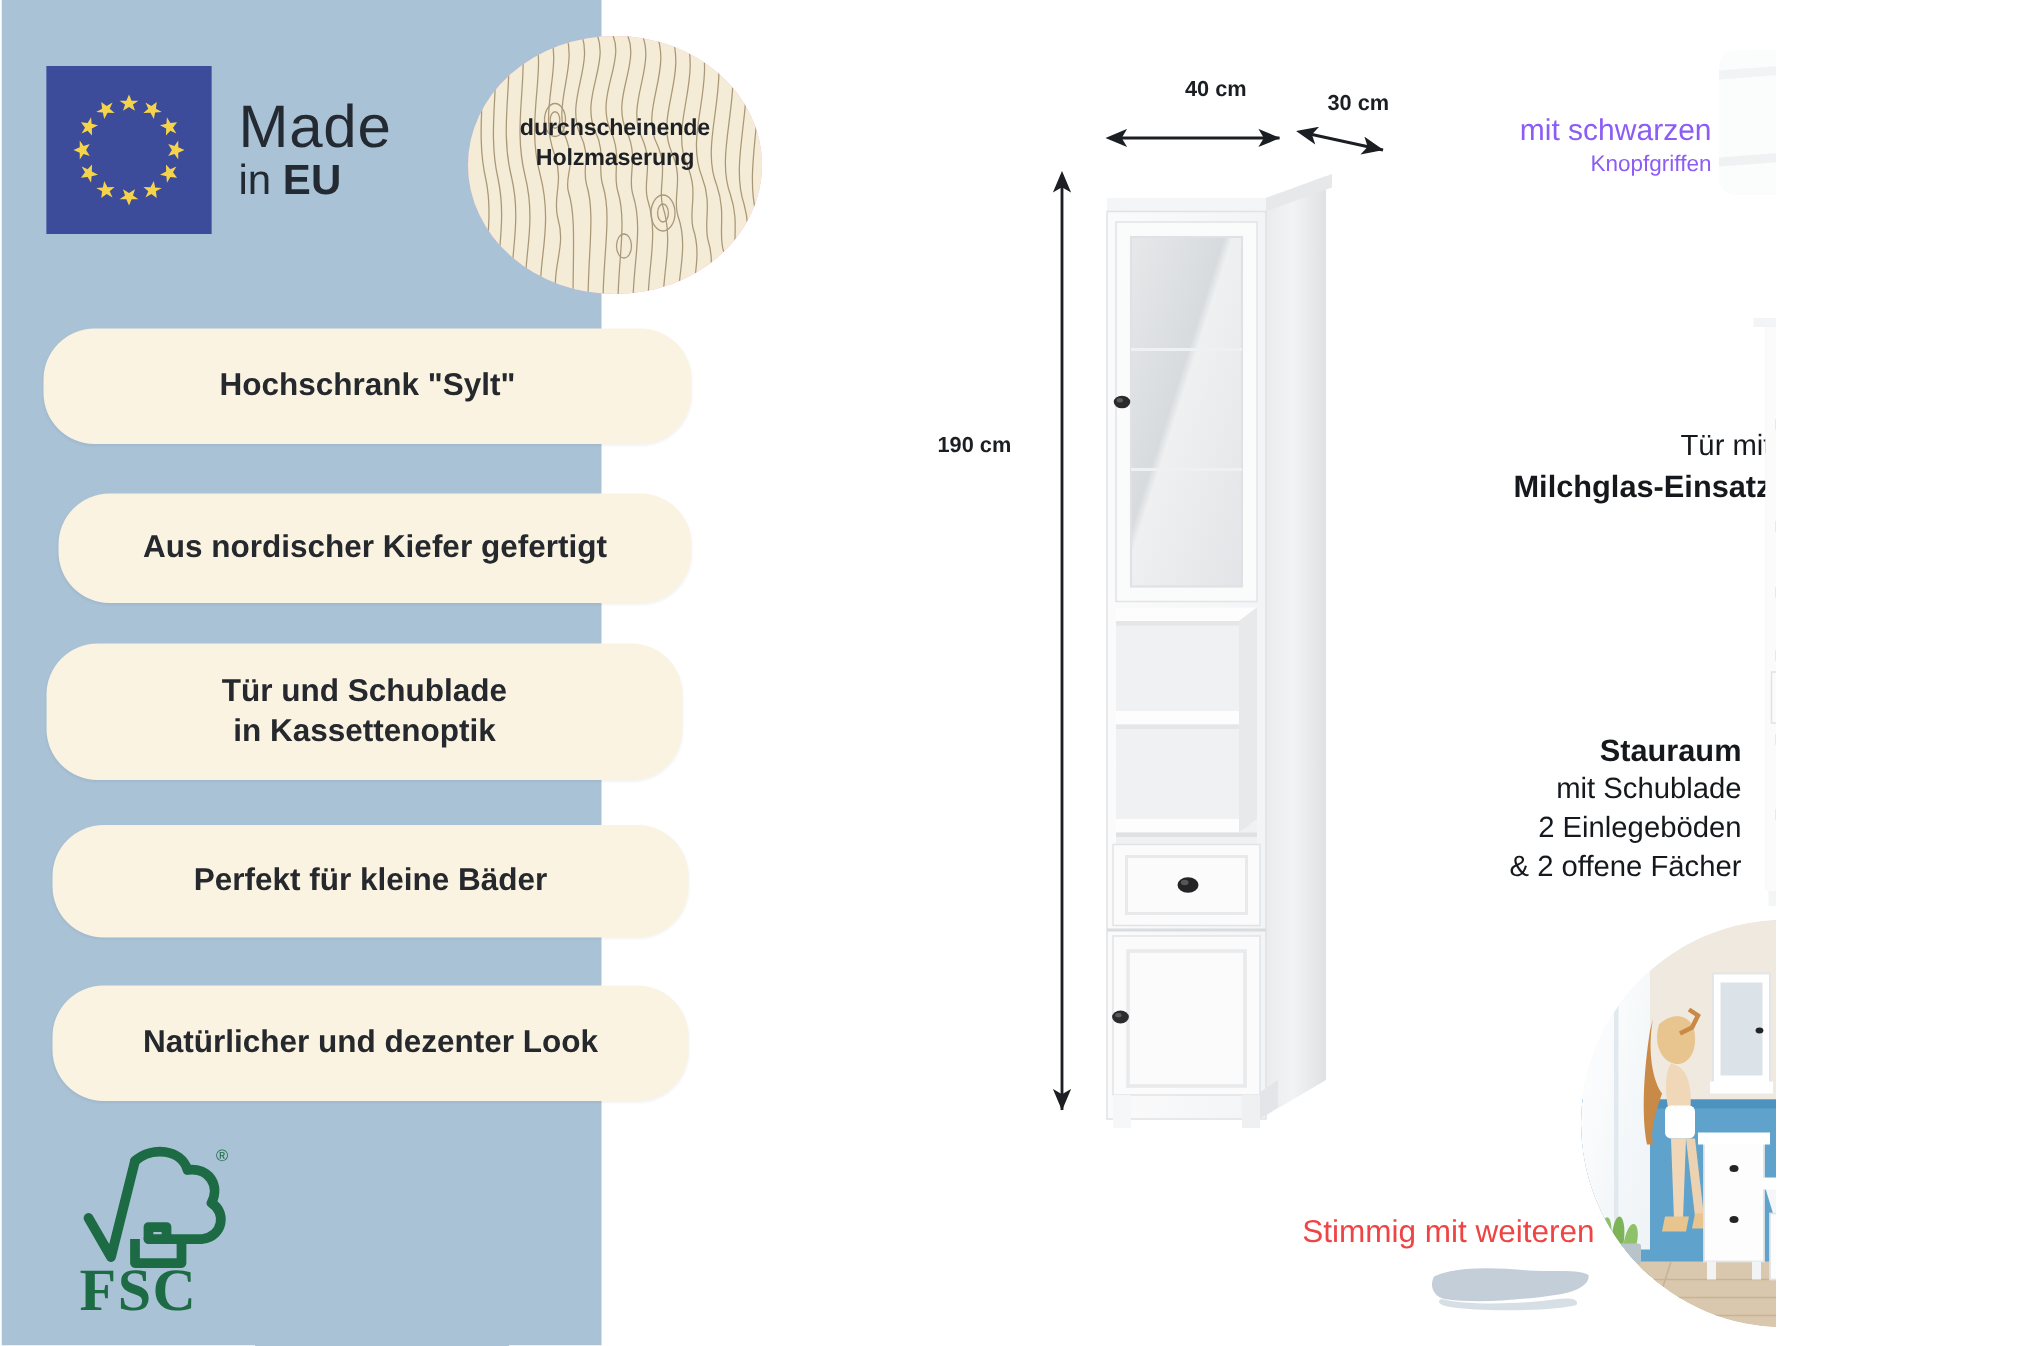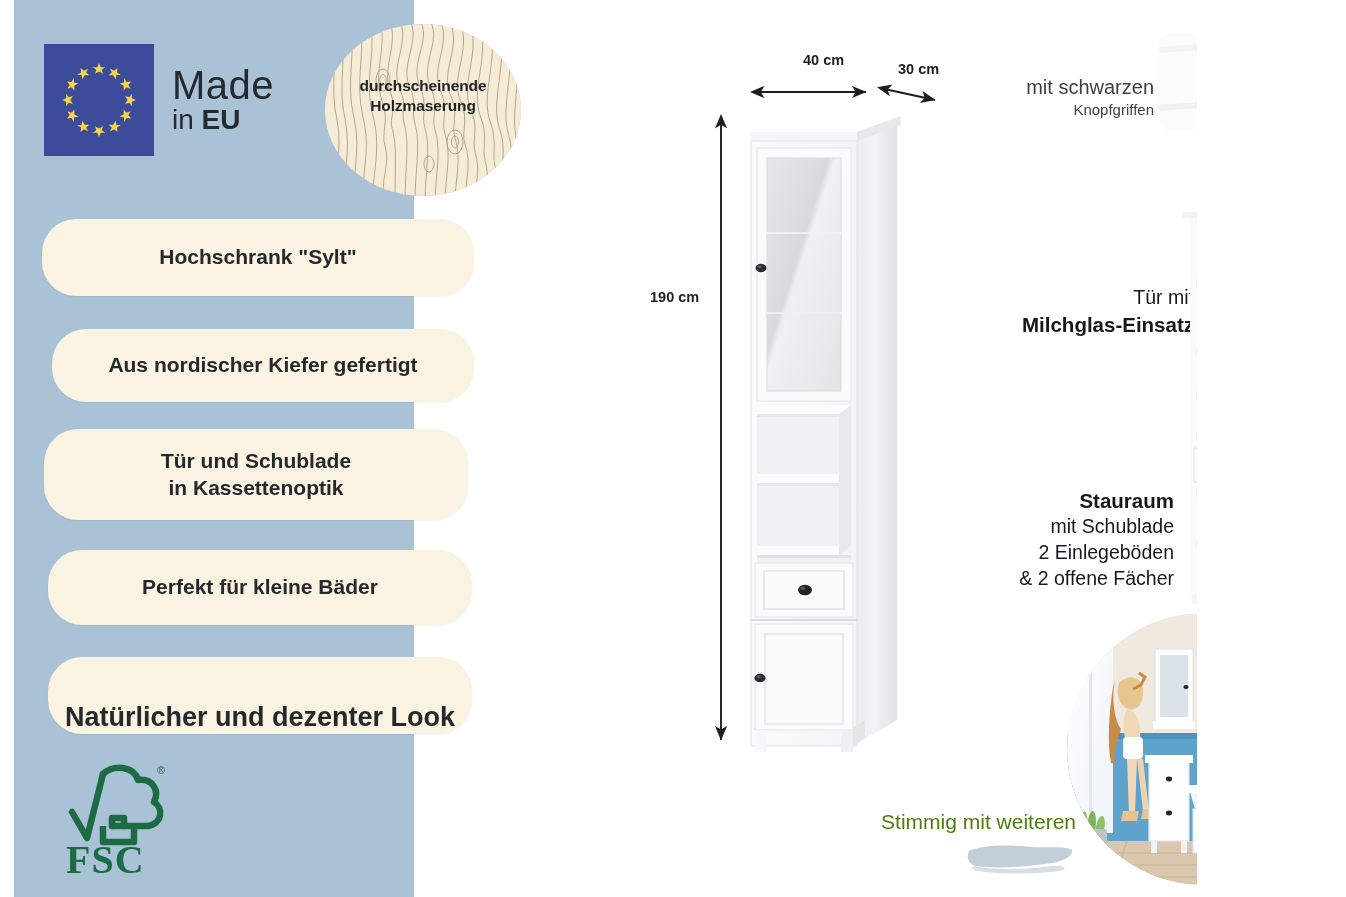--- a/index.html
+++ b/index.html
@@ -3,21 +3,21 @@
 <meta charset="utf-8">
 <style>
   html,body{margin:0;padding:0;}
   body{
     width:1346px;height:897px;
     background:#ffffff;
     font-family:"Liberation Sans", sans-serif;
     overflow:hidden;
     position:relative;
   }
-  .stage{position:absolute;left:14px;top:0;width:1183px;height:897px;overflow:hidden;}
+  .stage{position:absolute;left:1px;top:0;width:1183px;height:897px;overflow:hidden;}
 
   
   .blue-panel{
     position:absolute;left:0;top:0;width:400px;height:897px;
     background:#a9c2d6;
   }
 
   
   .eu-badge{position:absolute;left:30px;top:44px;display:flex;align-items:center;gap:18px;}
   .eu-flag{
@@ -61,21 +61,21 @@
   .cab-main{position:absolute;left:731px;top:108px;width:160px;height:645px;}
 
   
   .knob-card{
     position:absolute;left:1145px;top:33px;width:160px;height:97px;
     border-radius:12px;overflow:hidden;
     background:linear-gradient(158deg,#ffffff 0%,#f6f7f8 46%,#eceff1 100%);
   }
   .knob-txt{
     position:absolute;left:960px;top:74px;width:180px;text-align:right;
-    color:#404040;line-height:1.3;
+    color:#8b5cf6;line-height:1.3;
   }
   .knob-txt .t1{font-size:20px;display:block;}
   .knob-txt .t2{font-size:15px;font-weight:normal;display:block;}
 
   
   .callout{position:absolute;text-align:right;color:#15181c;}
   .callout .r{font-size:19.5px;display:block;line-height:1.32;}
   .callout .b{font-size:20.5px;font-weight:bold;display:block;line-height:1.32;}
 
   
@@ -83,21 +83,21 @@
 
   
   .photo{
     position:absolute;left:1053px;top:613px;width:272px;height:272px;
     border-radius:50%;overflow:hidden;
   }
   .photo svg{display:block;}
 
   .bottom-cap{
     position:absolute;left:700px;top:808px;width:362px;text-align:right;
-    color:#4d7c0f;line-height:1.38;
+    color:#ef4444;line-height:1.38;
   }
   .bottom-cap .c1{font-size:21px;display:block;}
   .bottom-cap .c2{font-size:21px;display:block;position:relative;z-index:2;}
   .bottom-cap .c2 b{font-weight:bold;}
   .brush{
     position:absolute;right:2px;top:31px;width:108px;height:38px;z-index:1;
   }
 </style>
 </head>
 <body>
@@ -213,21 +213,21 @@
       <span>in Kassettenoptik</span>
     </div>
   </div>
 
   <div class="pill" style="left:34px;top:550px;width:424px;height:75px;font-size:21px;">
     <div>
         <span>Perfekt für kleine Bäder</span>
       </div>
   </div>
 
-  <div class="pill" style="left:34px;top:657px;width:424px;height:77px;font-size:27px;align-items:flex-end;">
+  <div class="pill" style="left:34px;top:657px;width:424px;height:77px;font-size:21px;">
     <div>
         <span>Natürlicher und dezenter Look</span>
       </div>
   </div>
 
   <div class="fsc">
     <svg width="125" height="118" viewBox="0 0 125 118" aria-hidden="true">
       <g fill="none" stroke="#1d6b44" stroke-width="6.5" stroke-linecap="round" stroke-linejoin="round">
         <path d="M10,52 L25,78 L41,14"></path>
         <path d="M41,14 C52,4 72,6 76,20 C90,18 98,30 92,42 C102,48 100,64 86,66 L50,66"></path>
@@ -251,21 +251,21 @@
 
     <line x1="739" y1="92" x2="852" y2="92" stroke="#1b1e22" stroke-width="1.9" marker-start="url(#ah2)" marker-end="url(#ah)"></line>
 
     <line x1="866" y1="88" x2="921" y2="100" stroke="#1b1e22" stroke-width="1.9" marker-start="url(#ah2)" marker-end="url(#ah)"></line>
 
     <line x1="707" y1="117" x2="707" y2="740" stroke="#1b1e22" stroke-width="1.9" marker-start="url(#ah2)" marker-end="url(#ah)"></line>
   </svg>
 
   <div class="dimlabel" style="left:789px;top:52px;">40 cm</div>
   <div class="dimlabel" style="left:884px;top:61px;">30 cm</div>
-  <div class="dimlabel" style="left:624px;top:289px;margin-left:12px;">190 cm</div>
+  <div class="dimlabel" style="left:624px;top:289px;">190 cm</div>
 
   <div class="cab-main">
     <svg width="160" height="645" viewBox="0 0 160 645" aria-hidden="true">
       <defs>
         <linearGradient id="sidegrad" x1="0" y1="0" x2="1" y2="0">
           <stop offset="0" stop-color="#e9eaec"></stop>
           <stop offset="0.5" stop-color="#f2f3f4"></stop>
           <stop offset="1" stop-color="#dfe1e4"></stop>
         </linearGradient>
         <linearGradient id="glassgrad" x1="0" y1="0" x2="1" y2="1">

